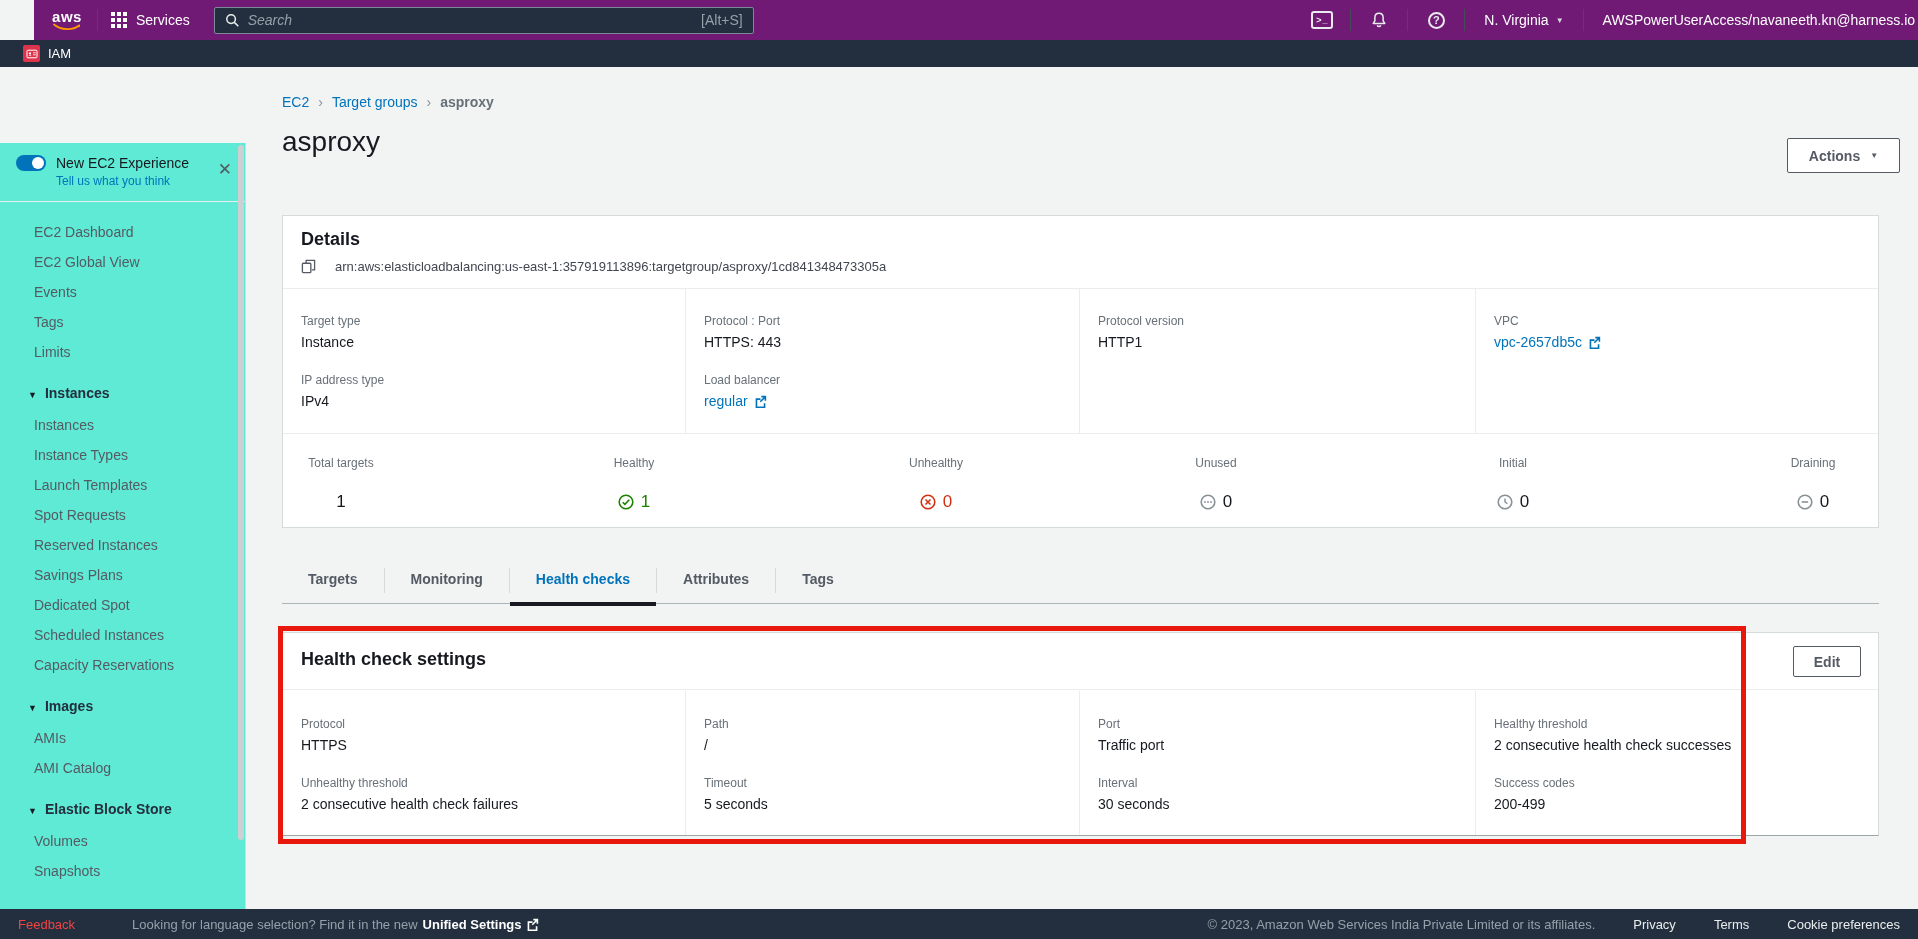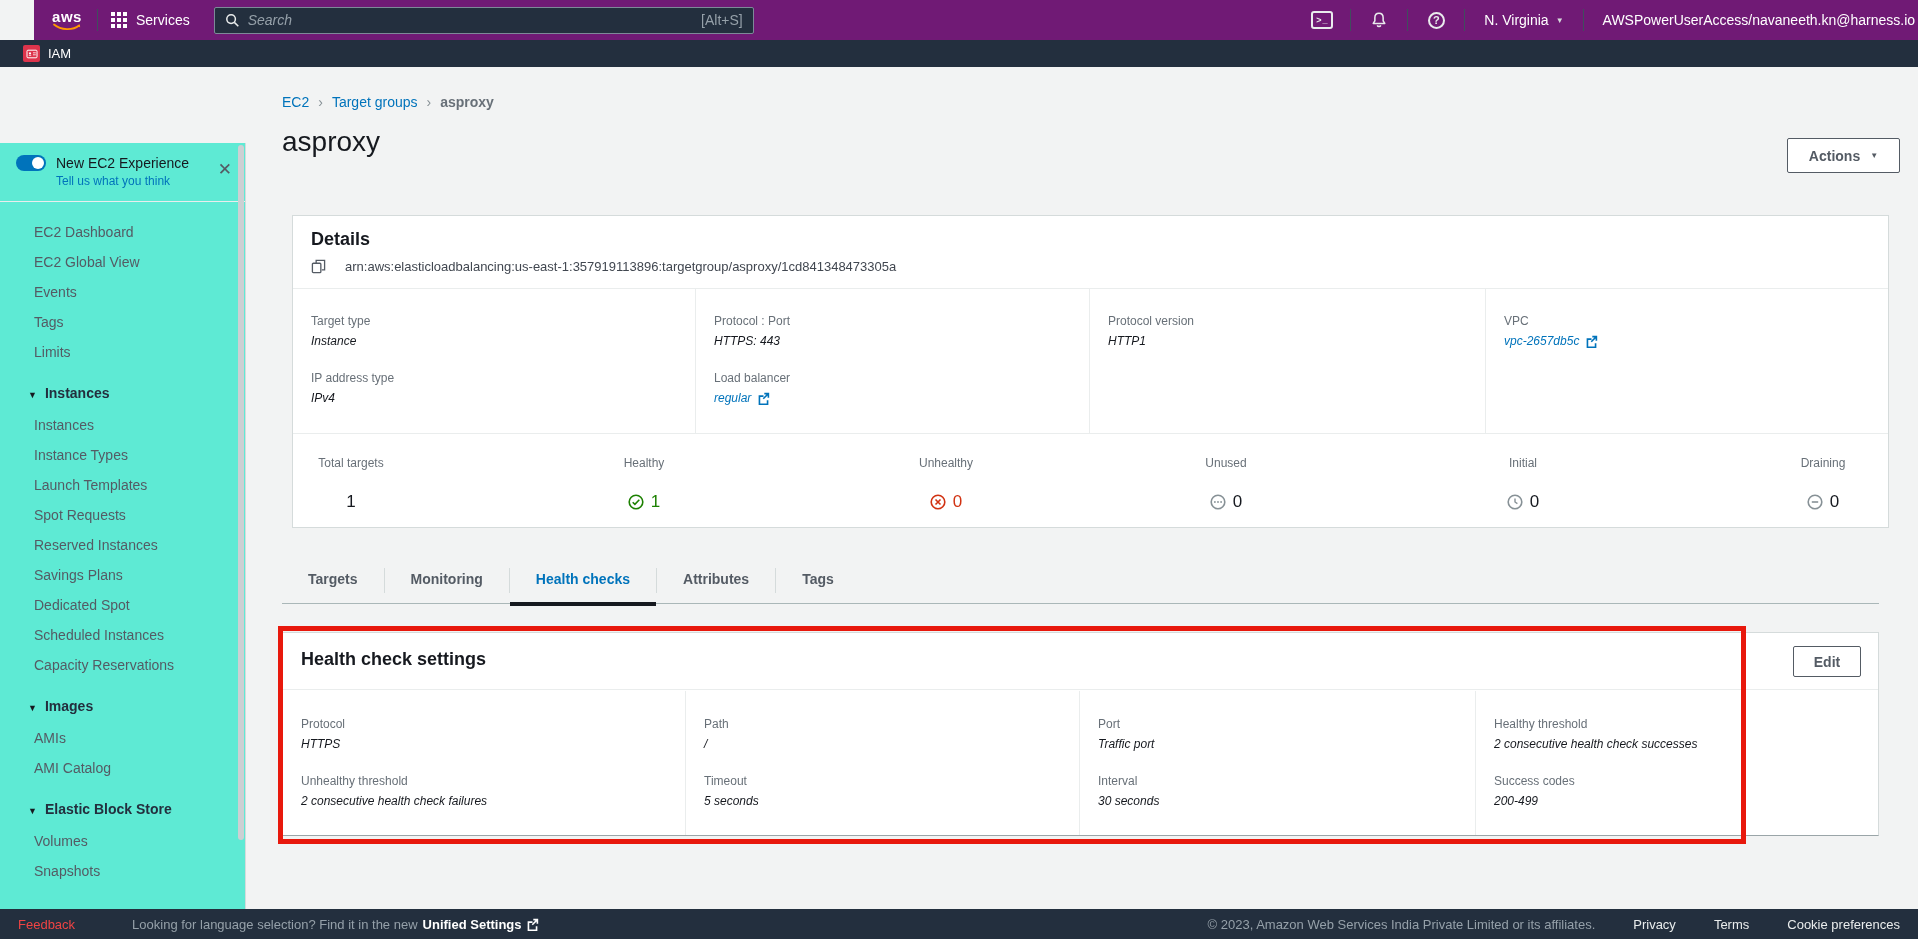--- a/index.html
+++ b/index.html
@@ -47,31 +47,31 @@
   .breadcrumb { position:absolute; left:282px; top:94px; font-size:14px; display:flex; align-items:center; gap:9px; }
   .breadcrumb a { color:#0073bb; text-decoration:none; cursor:pointer; }
   .bc-sep { color:#879196; font-size:14px; }
   .bc-cur { color:#687078; font-weight:bold; }
   .page-title { position:absolute; left:282px; top:126px; font-size:28px; font-weight:400; color:#16191f; }
   .btn { background:#fff; border:1px solid #545b64; border-radius:2px; color:#545b64; font-weight:bold; font-size:14px; font-family:"Liberation Sans",sans-serif; cursor:pointer; display:inline-flex; align-items:center; justify-content:center; }
   .actions-btn { position:absolute; left:1766px; top:138px; width:113px; height:35px; gap:10px;margin-left:21px; }
   .actions-btn .caret { color:#545b64; }
 
   .card { position:absolute; background:#fff; border:1px solid #d5dbdb; }
-  #details-card { left:292px; top:215px; width:1597px; height:313px; }
+  #details-card { left:282px; top:215px; width:1597px; height:313px; }
   .card-head { padding:13px 18px 0; }
   .card-title { font-size:18px; font-weight:bold; color:#16191f; }
   .arn-row { display:flex; align-items:center; gap:19px; margin-top:9px; color:#545b64; }
   .arn-txt { font-size:13px; color:#414750; }
   .dgrid { position:absolute; left:0; right:0; display:grid; grid-template-columns:402px 394px 396px 1fr; }
   #details-grid { top:72px; height:145px; border-top:1px solid #eaeded; }
   .fcol { padding:25px 18px 0; }
   .fcol + .fcol { border-left:1px solid #eaeded; }
   .flabel { font-size:12px; color:#687078; margin-bottom:6px; }
-  .fvalue { font-size:12px; color:#16191f;font-style:italic; }
+  .fvalue { font-size:14px; color:#16191f; }
   .fvalue.link { color:#0073bb; display:flex; align-items:center; gap:6px; cursor:pointer; }
   .fpair + .fpair { margin-top:23px; }
   .stats-row { position:absolute; left:0; right:0; top:217px; bottom:0; border-top:1px solid #eaeded; }
   .stat { position:absolute; top:22px; width:200px; text-align:center; }
   .stat .flabel { margin-bottom:22px; }
   .stat-val { font-size:17px; display:inline-flex; align-items:center; gap:7px; color:#16191f; }
   .stat-val.green { color:#1d8102; }
   .stat-val.red { color:#d13212; }
   .stat-val .micon { display:flex; color:#879196; }
   .stat-val.green .micon { color:#1d8102; }

